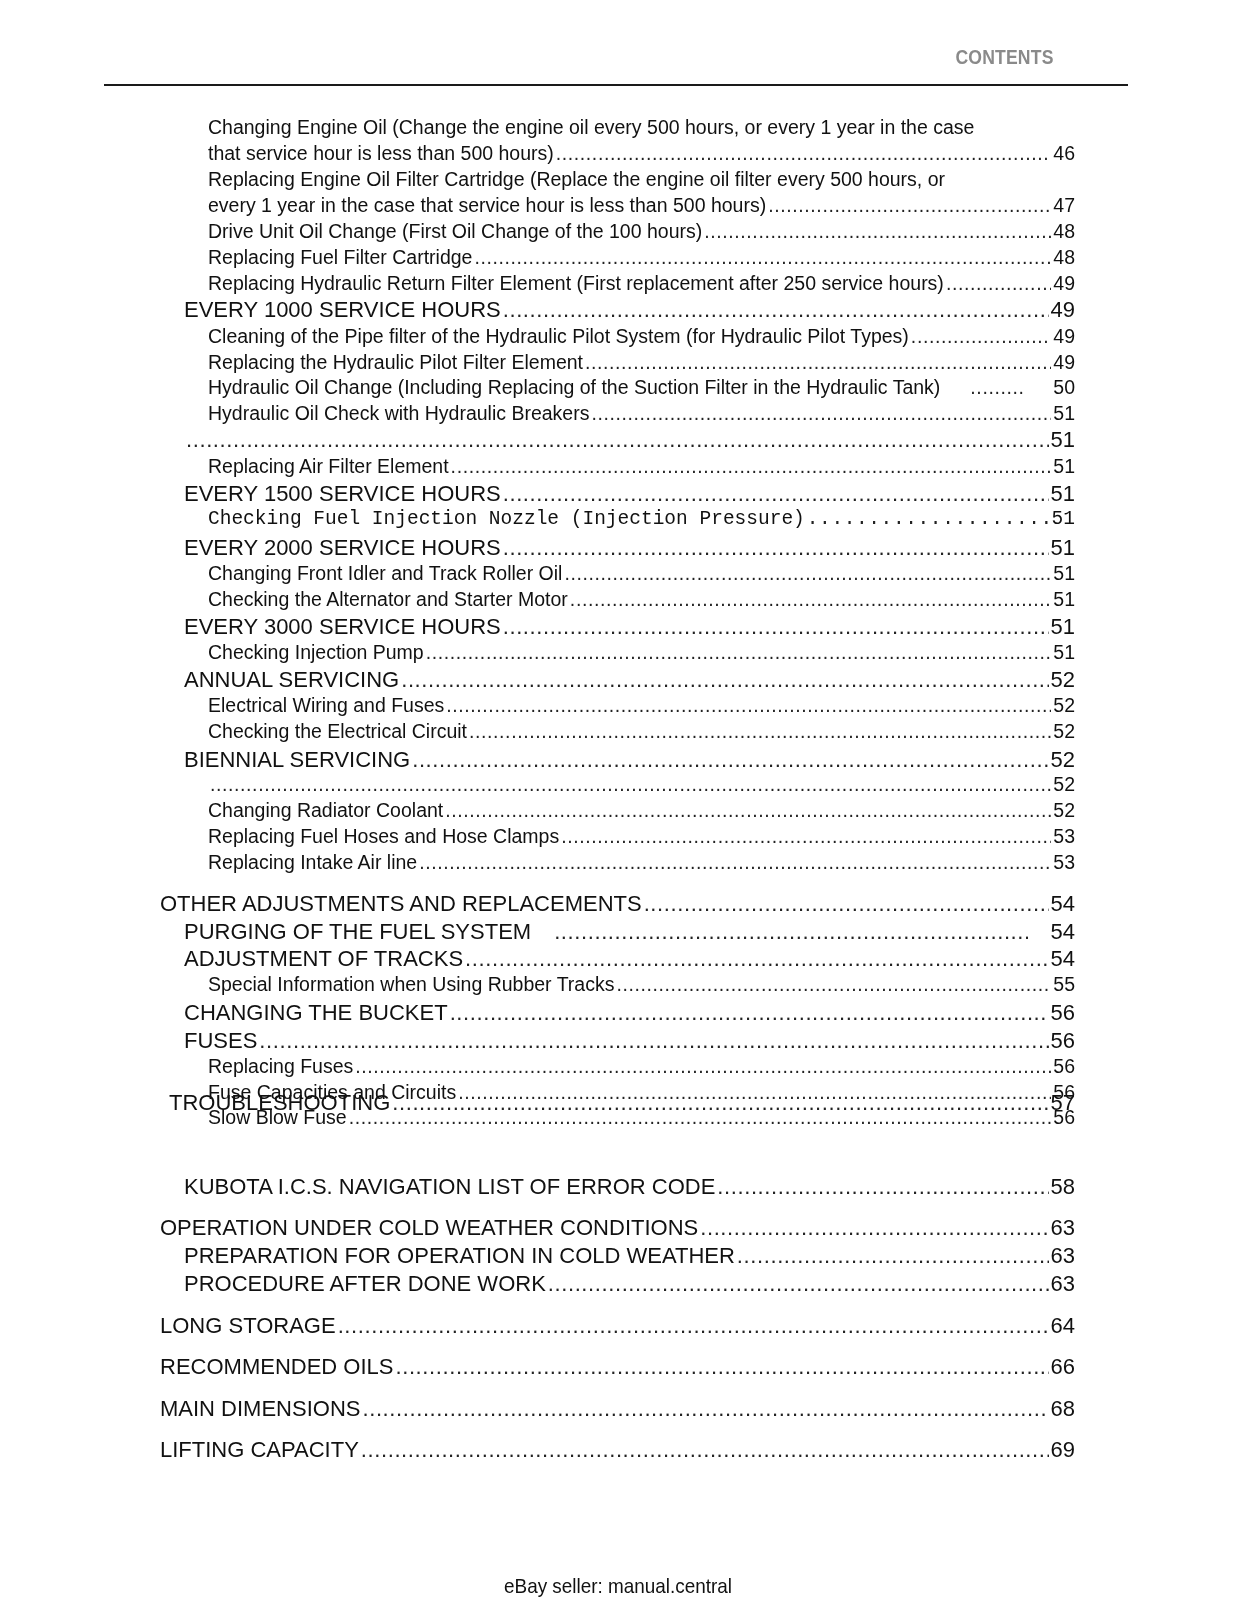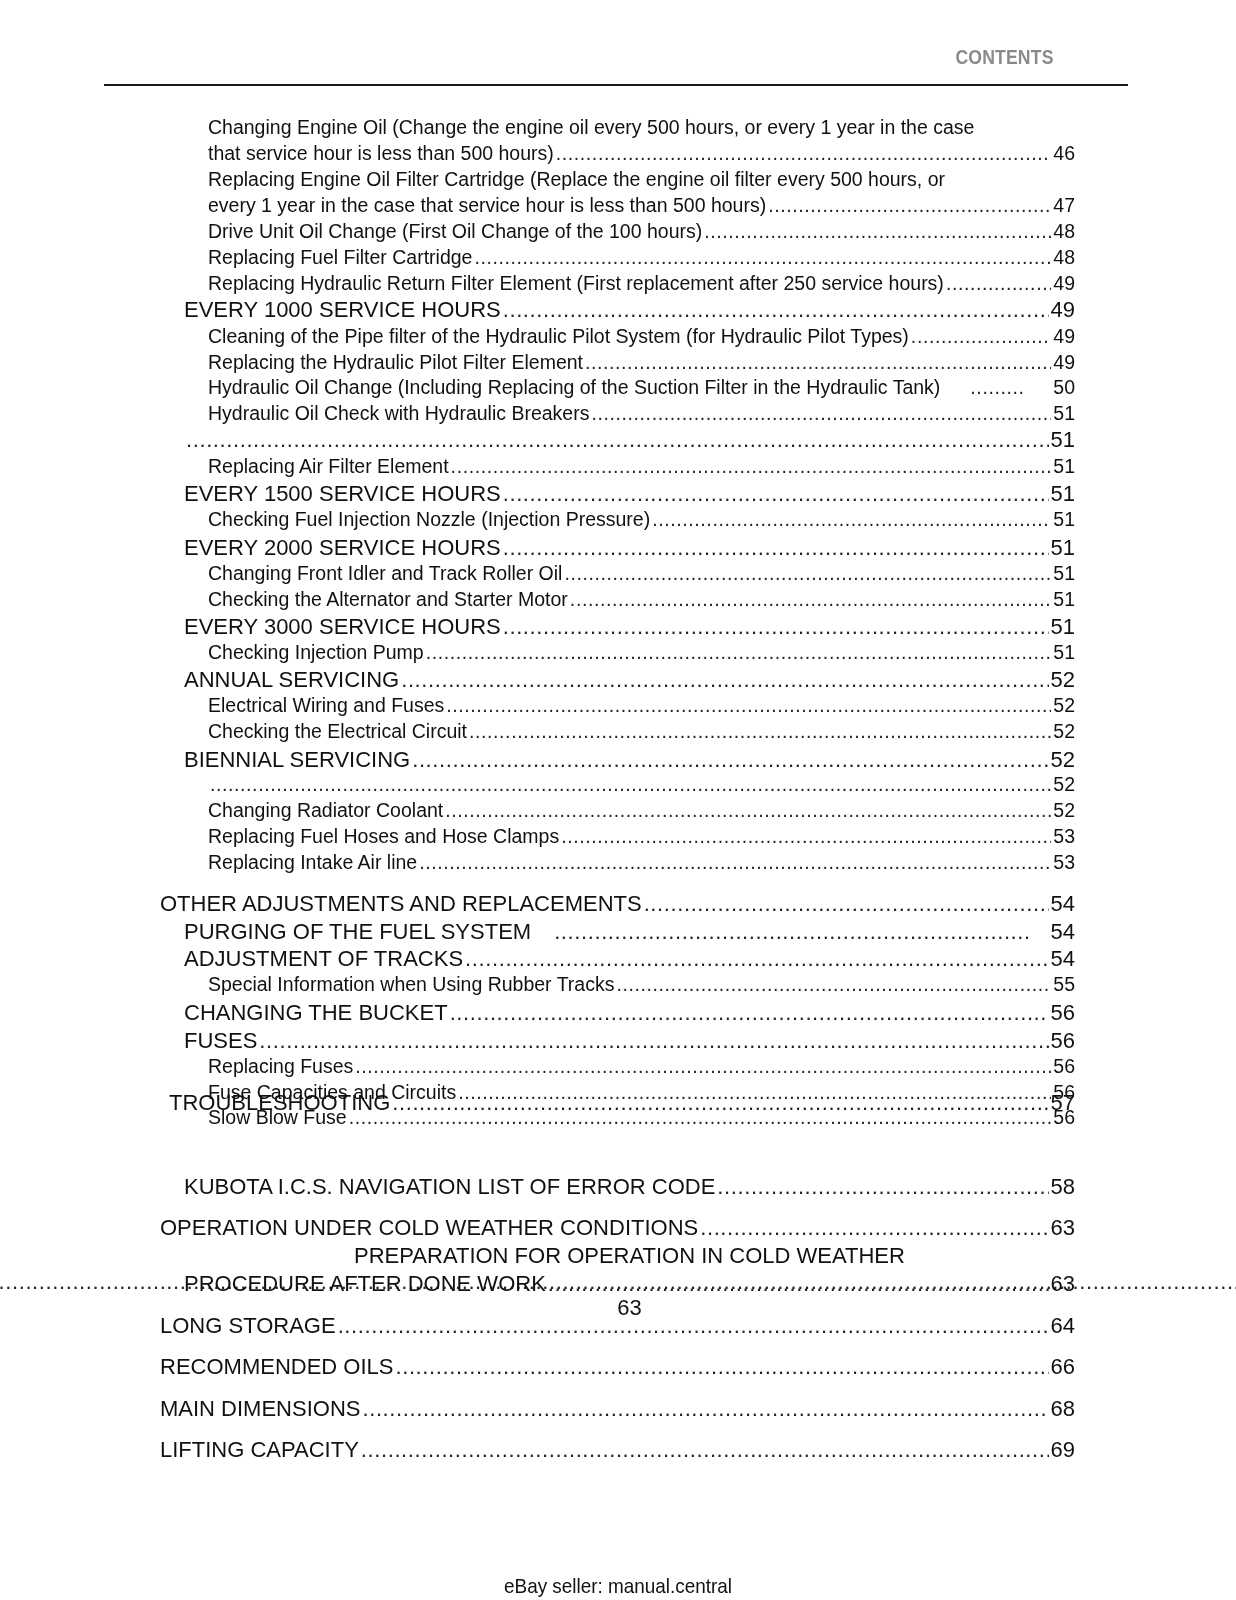--- a/index.html
+++ b/index.html
@@ -1,20 +1,20 @@
 <!DOCTYPE html>
 <html><head>
 <meta charset="utf-8">
 <style>
   html, body { margin: 0; padding: 0; background: #ffffff; }
   body { width: 1236px; height: 1600px; position: relative; overflow: hidden; font-family: "Liberation Sans", sans-serif; color: #111111; }
   .header-title { position: absolute; right: 182px; top: 46px; font-size: 20px; font-weight: bold; color: #8a8a8a; letter-spacing: 0.2px; transform: scaleX(0.88); transform-origin: right center; }
   .header-rule { position: absolute; left: 104px; top: 84px; width: 1024px; height: 2px; background: #1a1a1a; }
   .toc { position: absolute; left: 0; top: 0; width: 1236px; }
-  .entry { position: absolute; right: 161px; display: flex; align-items: center; white-space: nowrap; }
+  .entry { position: absolute; right: 161px; display: flex; align-items: flex-start; white-space: nowrap; }
   .entry .label { flex: 0 0 auto; }
   .entry .leader { flex: 1 1 auto; overflow: hidden; margin: 0 2px; color: #222; }
   .entry .leader::before { content: "................................................................................................................................................................................................................................................................................................................................"; letter-spacing: 0.6px; }
   .entry .page { flex: 0 0 auto; }
   .lvl1 { left: 160px; font-size: 22px; }
   .lvl2 { left: 184px; font-size: 22px; }
   .lvl3 { left: 208px; font-size: 19.5px; }
   .lvl1 .label, .lvl2 .label { transform-origin: left; }
   .wrapline { position: absolute; left: 208px; font-size: 19.5px; white-space: nowrap; }
   .footer { position: absolute; left: 0; width: 1236px; top: 1574px; text-align: center; font-size: 21px; color: #111; transform: scaleX(0.9); }
@@ -89,21 +89,21 @@
       <div class="entry lvl3" style="top: 455px;">
         <span class="label">Replacing Air Filter Element</span>
         <span class="leader"></span>
         <span class="page">51</span>
       </div>
       <div class="entry lvl2" style="top: 481px;">
         <span class="label">EVERY 1500 SERVICE HOURS</span>
         <span class="leader"></span>
         <span class="page">51</span>
       </div>
-      <div class="entry lvl3" style="top: 508px;">
+      <div class="entry lvl3" style="top: 508px; font-family: Liberation Mono, monospace;">
         <span class="label">Checking Fuel Injection Nozzle (Injection Pressure)</span>
         <span class="leader"></span>
         <span class="page">51</span>
       </div>
       <div class="entry lvl2" style="top: 535px;">
         <span class="label">EVERY 2000 SERVICE HOURS</span>
         <span class="leader"></span>
         <span class="page">51</span>
       </div>
       <div class="entry lvl3" style="top: 562px;">
@@ -218,21 +218,21 @@
       <div class="entry lvl2" style="top: 1174px;">
         <span class="label">KUBOTA I.C.S. NAVIGATION LIST OF ERROR CODE</span>
         <span class="leader"></span>
         <span class="page">58</span>
       </div>
       <div class="entry lvl1" style="top: 1215px;">
         <span class="label">OPERATION UNDER COLD WEATHER CONDITIONS</span>
         <span class="leader"></span>
         <span class="page">63</span>
       </div>
-      <div class="entry lvl2" style="top: 1243px; flex-direction: column;">
+      <div class="entry lvl2" style="top: 1243px;">
         <span class="label">PREPARATION FOR OPERATION IN COLD WEATHER</span>
         <span class="leader"></span>
         <span class="page">63</span>
       </div>
       <div class="entry lvl2" style="top: 1271px;">
         <span class="label">PROCEDURE AFTER DONE WORK</span>
         <span class="leader"></span>
         <span class="page">63</span>
       </div>
       <div class="entry lvl1" style="top: 1313px;">

